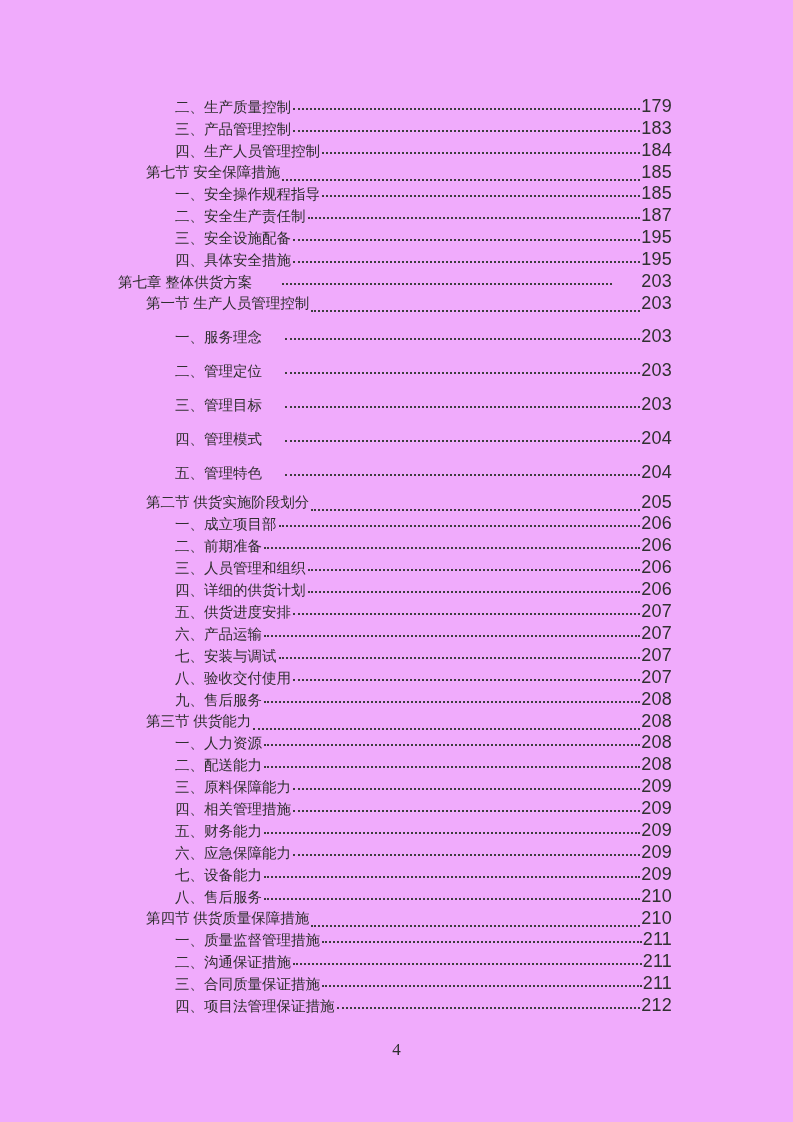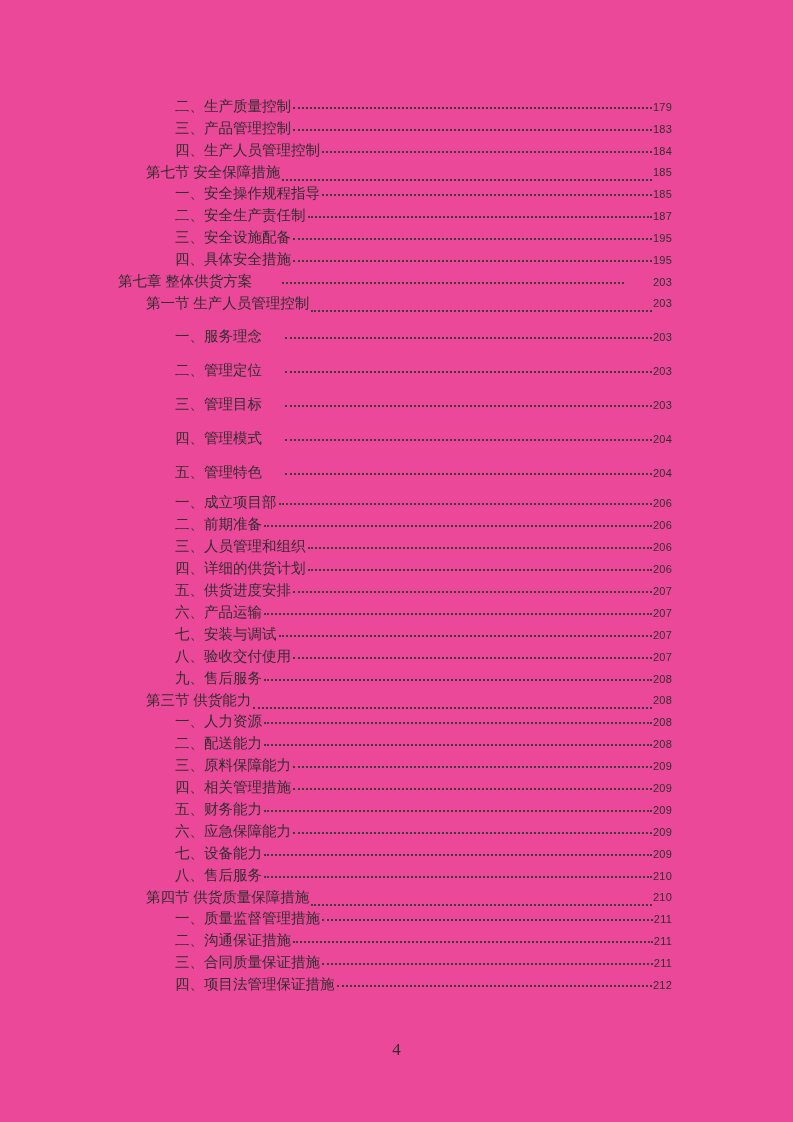--- a/index.html
+++ b/index.html
@@ -4,21 +4,21 @@
 <style>
   html, body {
     margin: 0;
     padding: 0;
     background: #ffffff;
   }
   .page {
     position: relative;
     width: 793px;
     height: 1122px;
-    background: #ec4899;
+    background: #f0abfc;
     overflow: hidden;
     font-family: "Liberation Serif", "DejaVu Serif", serif;
     color: #2f2f2f;
   }
   .toc {
     position: absolute;
     left: 118px;
     top: 96px;
     width: 554px; 
   }
@@ -41,21 +41,21 @@
     flex: 1 1 auto;
     min-width: 8px;
     height: 2px;
     border-bottom: 2px dotted #3d3d3d;
     margin: 0 1px 0 2px;
     transform: translateY(-2px);
   }
   .toc-page {
     flex: 0 0 auto;
     font-family: "Liberation Sans", "DejaVu Sans", sans-serif;
-    font-size: 11px;
+    font-size: 18px;
     letter-spacing: 0.2px;
     color: #303030;
   }
   .footer-pagenum {
     position: absolute;
     left: 0;
     right: 0;
     top: 1040px;
     text-align: center;
     font-size: 17px;
@@ -135,20 +135,25 @@
       <div class="toc-row item spaced">
     <span class="toc-label">四、管理模式</span>
     <span class="dot-leader"></span>
     <span class="toc-page">204</span>
   </div>
       <div class="toc-row item spaced">
     <span class="toc-label">五、管理特色</span>
     <span class="dot-leader"></span>
     <span class="toc-page">204</span>
   </div>
+      <div class="toc-row section">
+    <span class="toc-label">第二节 供货实施阶段划分</span>
+    <span class="dot-leader"></span>
+    <span class="toc-page">205</span>
+  </div>
       <div class="toc-row item">
     <span class="toc-label">一、成立项目部</span>
     <span class="dot-leader"></span>
     <span class="toc-page">206</span>
   </div>
       <div class="toc-row item">
     <span class="toc-label">二、前期准备</span>
     <span class="dot-leader"></span>
     <span class="toc-page">206</span>
   </div>

